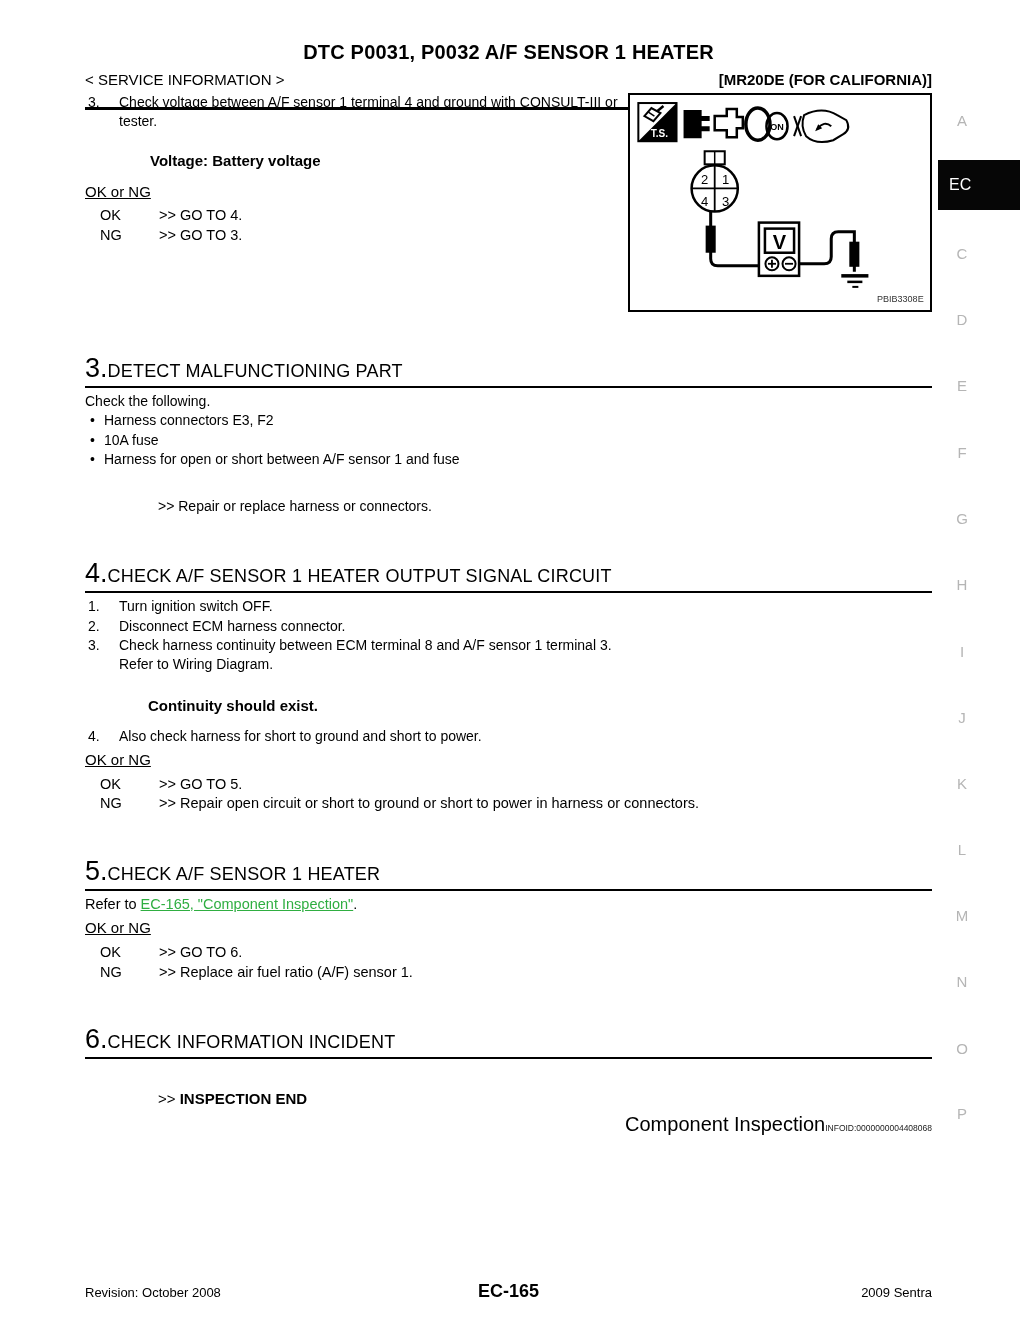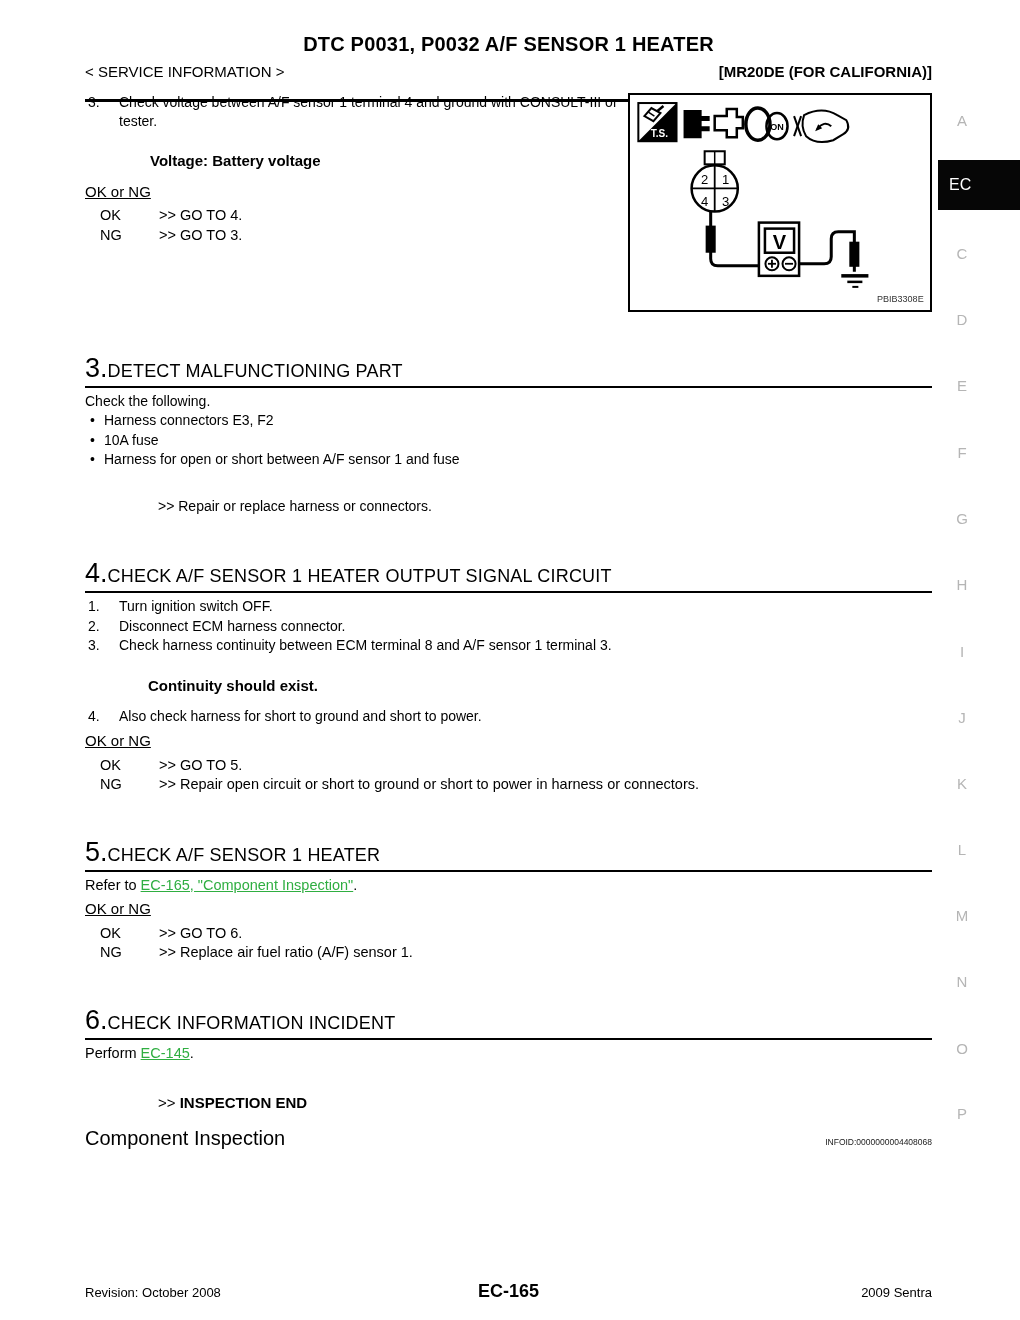--- a/index.html
+++ b/index.html
@@ -1,20 +1,20 @@
 <!DOCTYPE html>
 <html><head>
 <meta charset="utf-8">
 <style>
   * { margin:0; padding:0; box-sizing:border-box; }
   body { background:#fff; font-family:"Liberation Sans", sans-serif; color:#000; }
   .page { position:relative; width:1020px; height:1320px; background:#ffffff; overflow:hidden; }
 
   
-  .header { position:absolute; left:85px; top:0; width:847px; }
+  .header { position:absolute; left:85px; top:8px; width:847px; }
   .doc-title { margin-top:33px; text-align:center; font-size:20px; font-weight:bold; letter-spacing:0.2px; }
   .sub-row { display:flex; justify-content:space-between; align-items:baseline; margin-top:7px; padding-bottom:19px; border-bottom:3px solid #000; }
   .sub-left { font-size:15px; }
   .sub-right { font-size:15px; font-weight:bold;margin-left:32px; }
 
   
   .top-step { position:absolute; left:85px; top:93px; width:540px; font-size:14px; line-height:19px; }
   .num-step { display:flex; }
   .num-step .n { width:34px; padding-left:3px; flex:none; }
   .num-step .t { flex:1; }
@@ -42,21 +42,21 @@
   .action-line { margin-left:73px; margin-top:28px; }
   .steps { margin-top:4px; }
   .main .spec { margin-top:21px; }
   .main .okng { margin-top:4px; }
   .main .results { margin-top:6px; }
   .step4 { margin-top:11px; }
   .refer-line { margin-top:4px; font-size:14.5px; }
   .link { color:#2fae41; text-decoration:underline; cursor:pointer; }
   .final-action { margin-left:73px; margin-top:30px; font-size:15px; }
   .final-action b { font-weight:bold; }
-  .ci-row { display:flex; justify-content:space-between; align-items:baseline; margin-top:16px; }
+  .ci-row { display:flex; justify-content:flex-end; align-items:baseline; margin-top:6px; }
   .ci-title { font-size:20px; }
   .ci-infoid { font-size:8.5px; color:#1a1a1a; }
   .ci-subtitle { margin-top:23px; font-size:15.5px; letter-spacing:0.2px; }
 
   
   .side-letter { position:absolute; left:951px; width:22px; text-align:center; font-size:15px; color:#b5b5b5; }
   .ec-tab { position:absolute; left:938px; top:160px; width:82px; height:50px; background:#060606; color:#fff; display:flex; align-items:center; padding-left:11px; font-size:16px; }
 
   
   .footer { position:absolute; left:85px; top:1281px; width:847px; display:flex; align-items:baseline; }
@@ -198,20 +198,21 @@
         <span class="t">Turn ignition switch OFF.</span>
       </div>
       <div class="num-step">
         <span class="n">2.</span>
         <span class="t">Disconnect ECM harness connector.</span>
       </div>
       <div class="num-step">
         <span class="n">3.</span>
         <span class="t">
           <div>Check harness continuity between ECM terminal 8 and A/F sensor 1 terminal 3.</div>
+          <div>Refer to Wiring Diagram.</div>
         </span>
       </div>
     </div>
     <div class="spec">Continuity should exist.</div>
     <div class="num-step step4">
       <span class="n">4.</span>
       <span class="t">Also check harness for short to ground and short to power.</span>
     </div>
     <div class="okng">OK or NG</div>
     <div class="results">
@@ -240,23 +241,20 @@
       </div>
       <div class="result-row">
         <span class="result-label">NG</span>
         <span class="result-action">&gt;&gt; Replace air fuel ratio (A/F) sensor 1.</span>
       </div>
     </div>
 
     <div class="sec-header">
       <span class="sec-num">6.</span>
       <span class="sec-title">CHECK INFORMATION INCIDENT</span>
-    </div>
-    <div class="refer-line">
-      <span>Perform </span><span class="link">EC-145</span><span>.</span>
     </div>
     <div class="final-action">
       <span>&gt;&gt; </span><b>INSPECTION END</b>
     </div>
 
     <div class="ci-row">
       <span class="ci-title">Component Inspection</span>
       <span class="ci-infoid">INFOID:0000000004408068</span>
     </div>
   </div>

